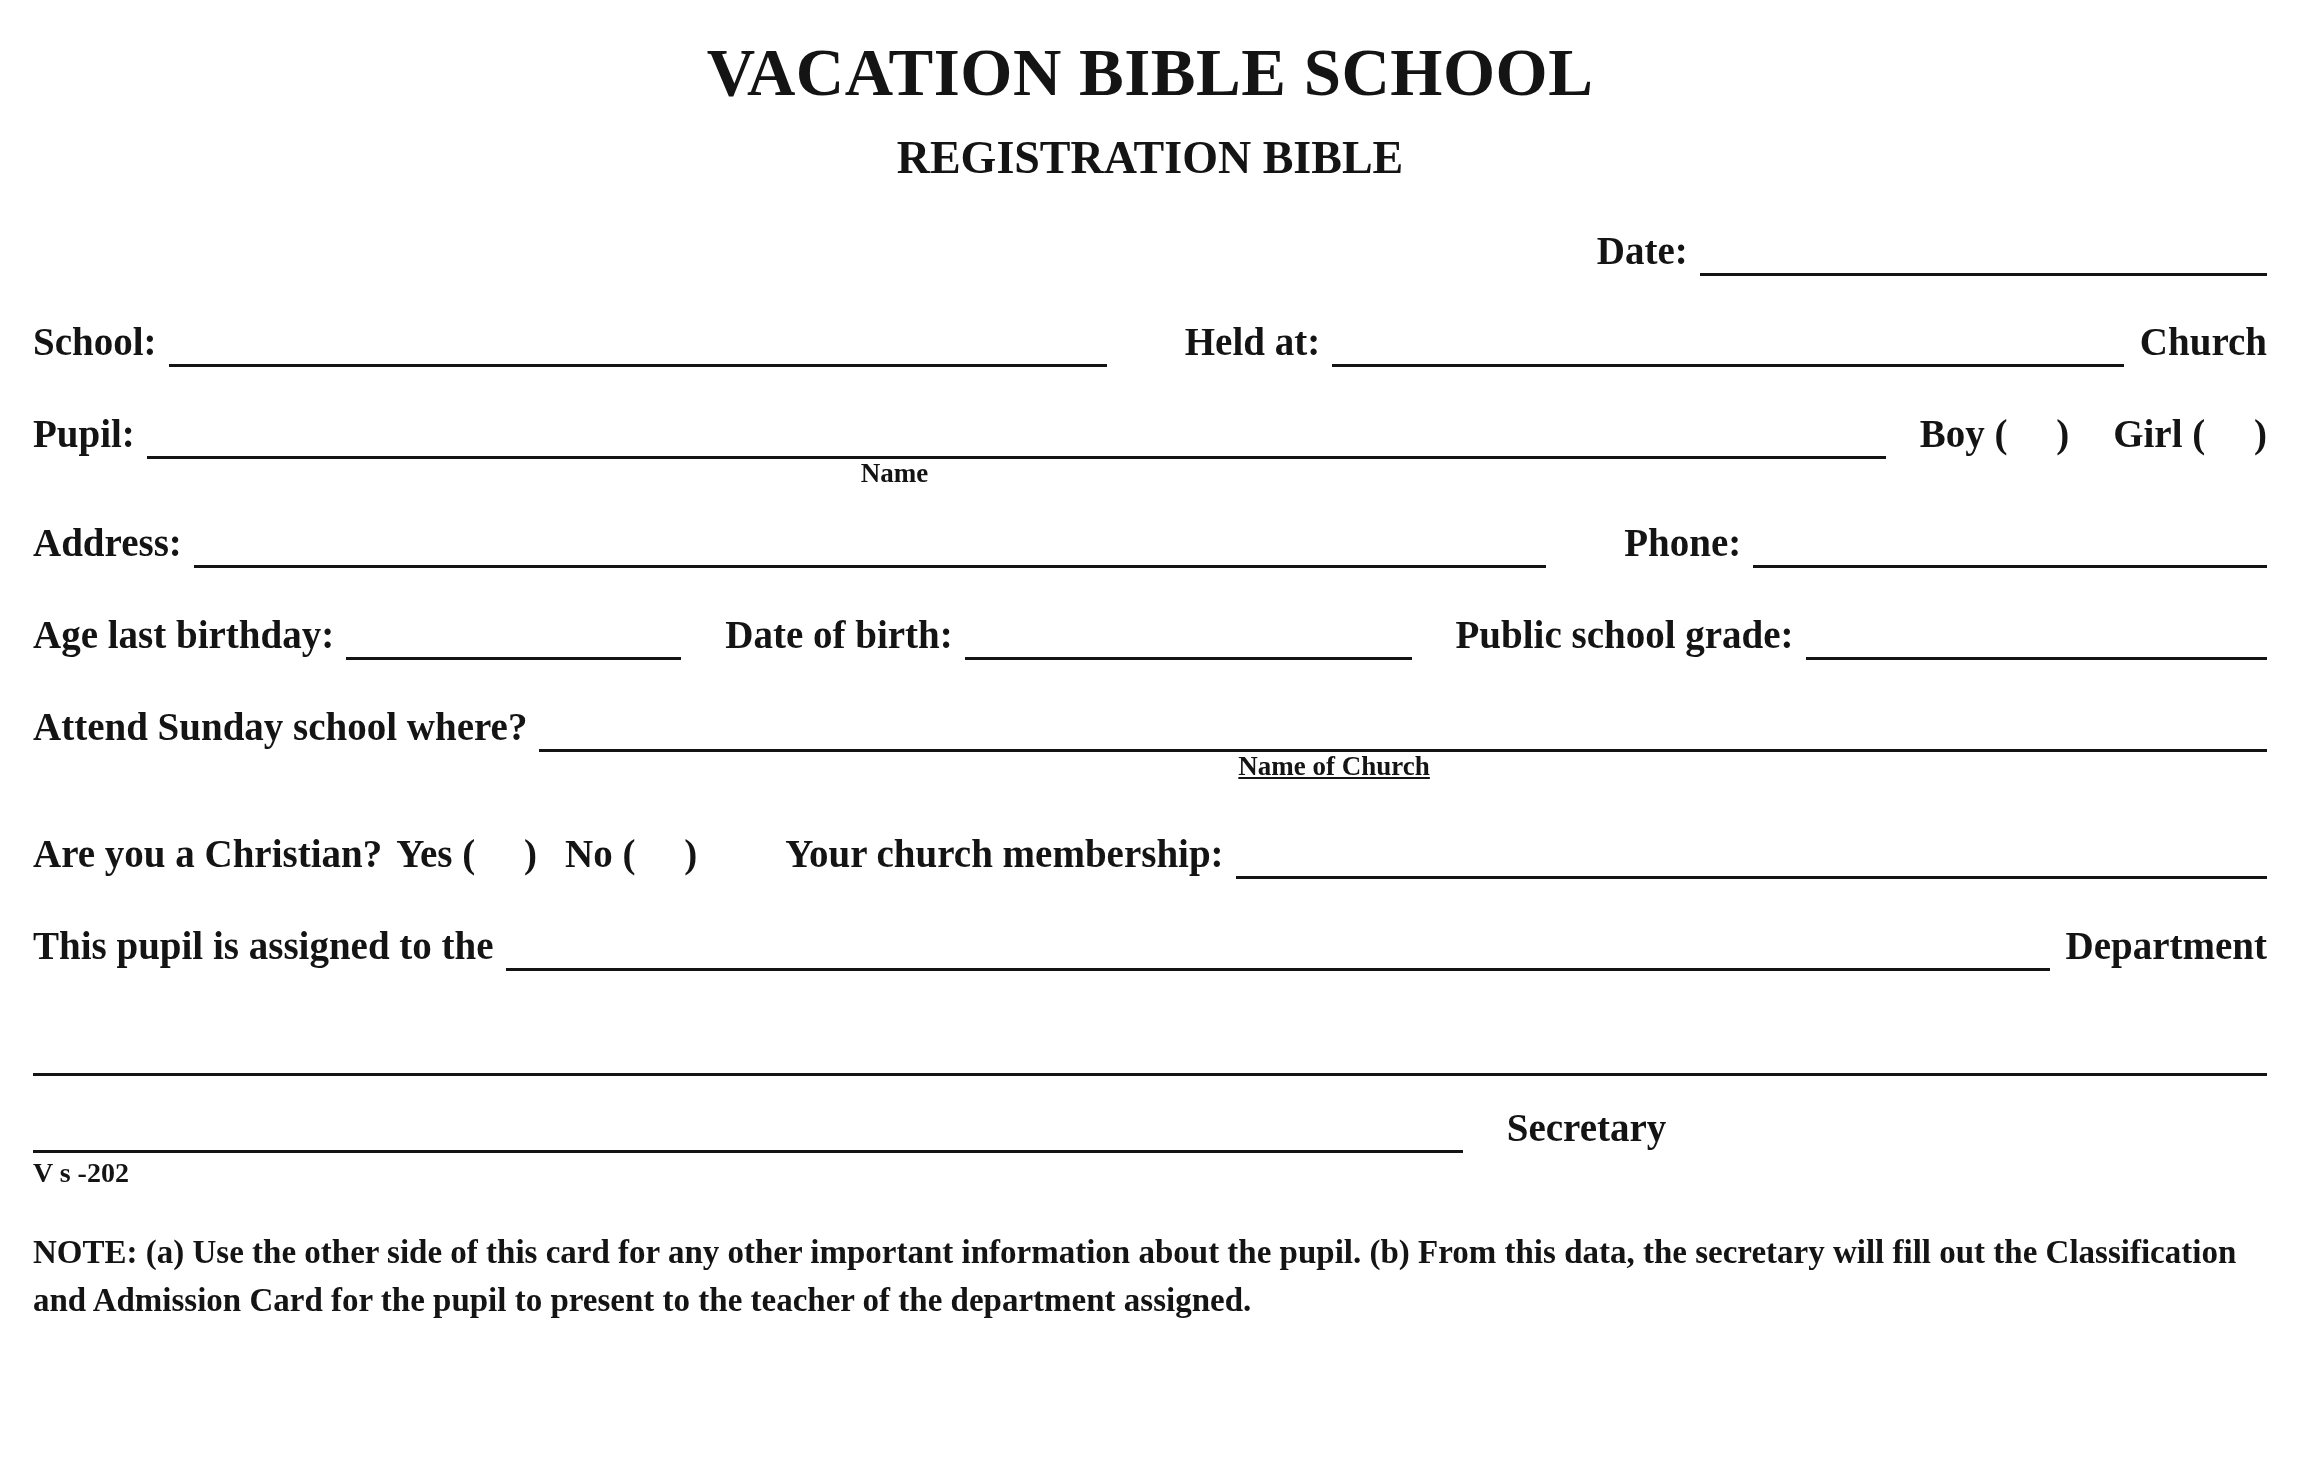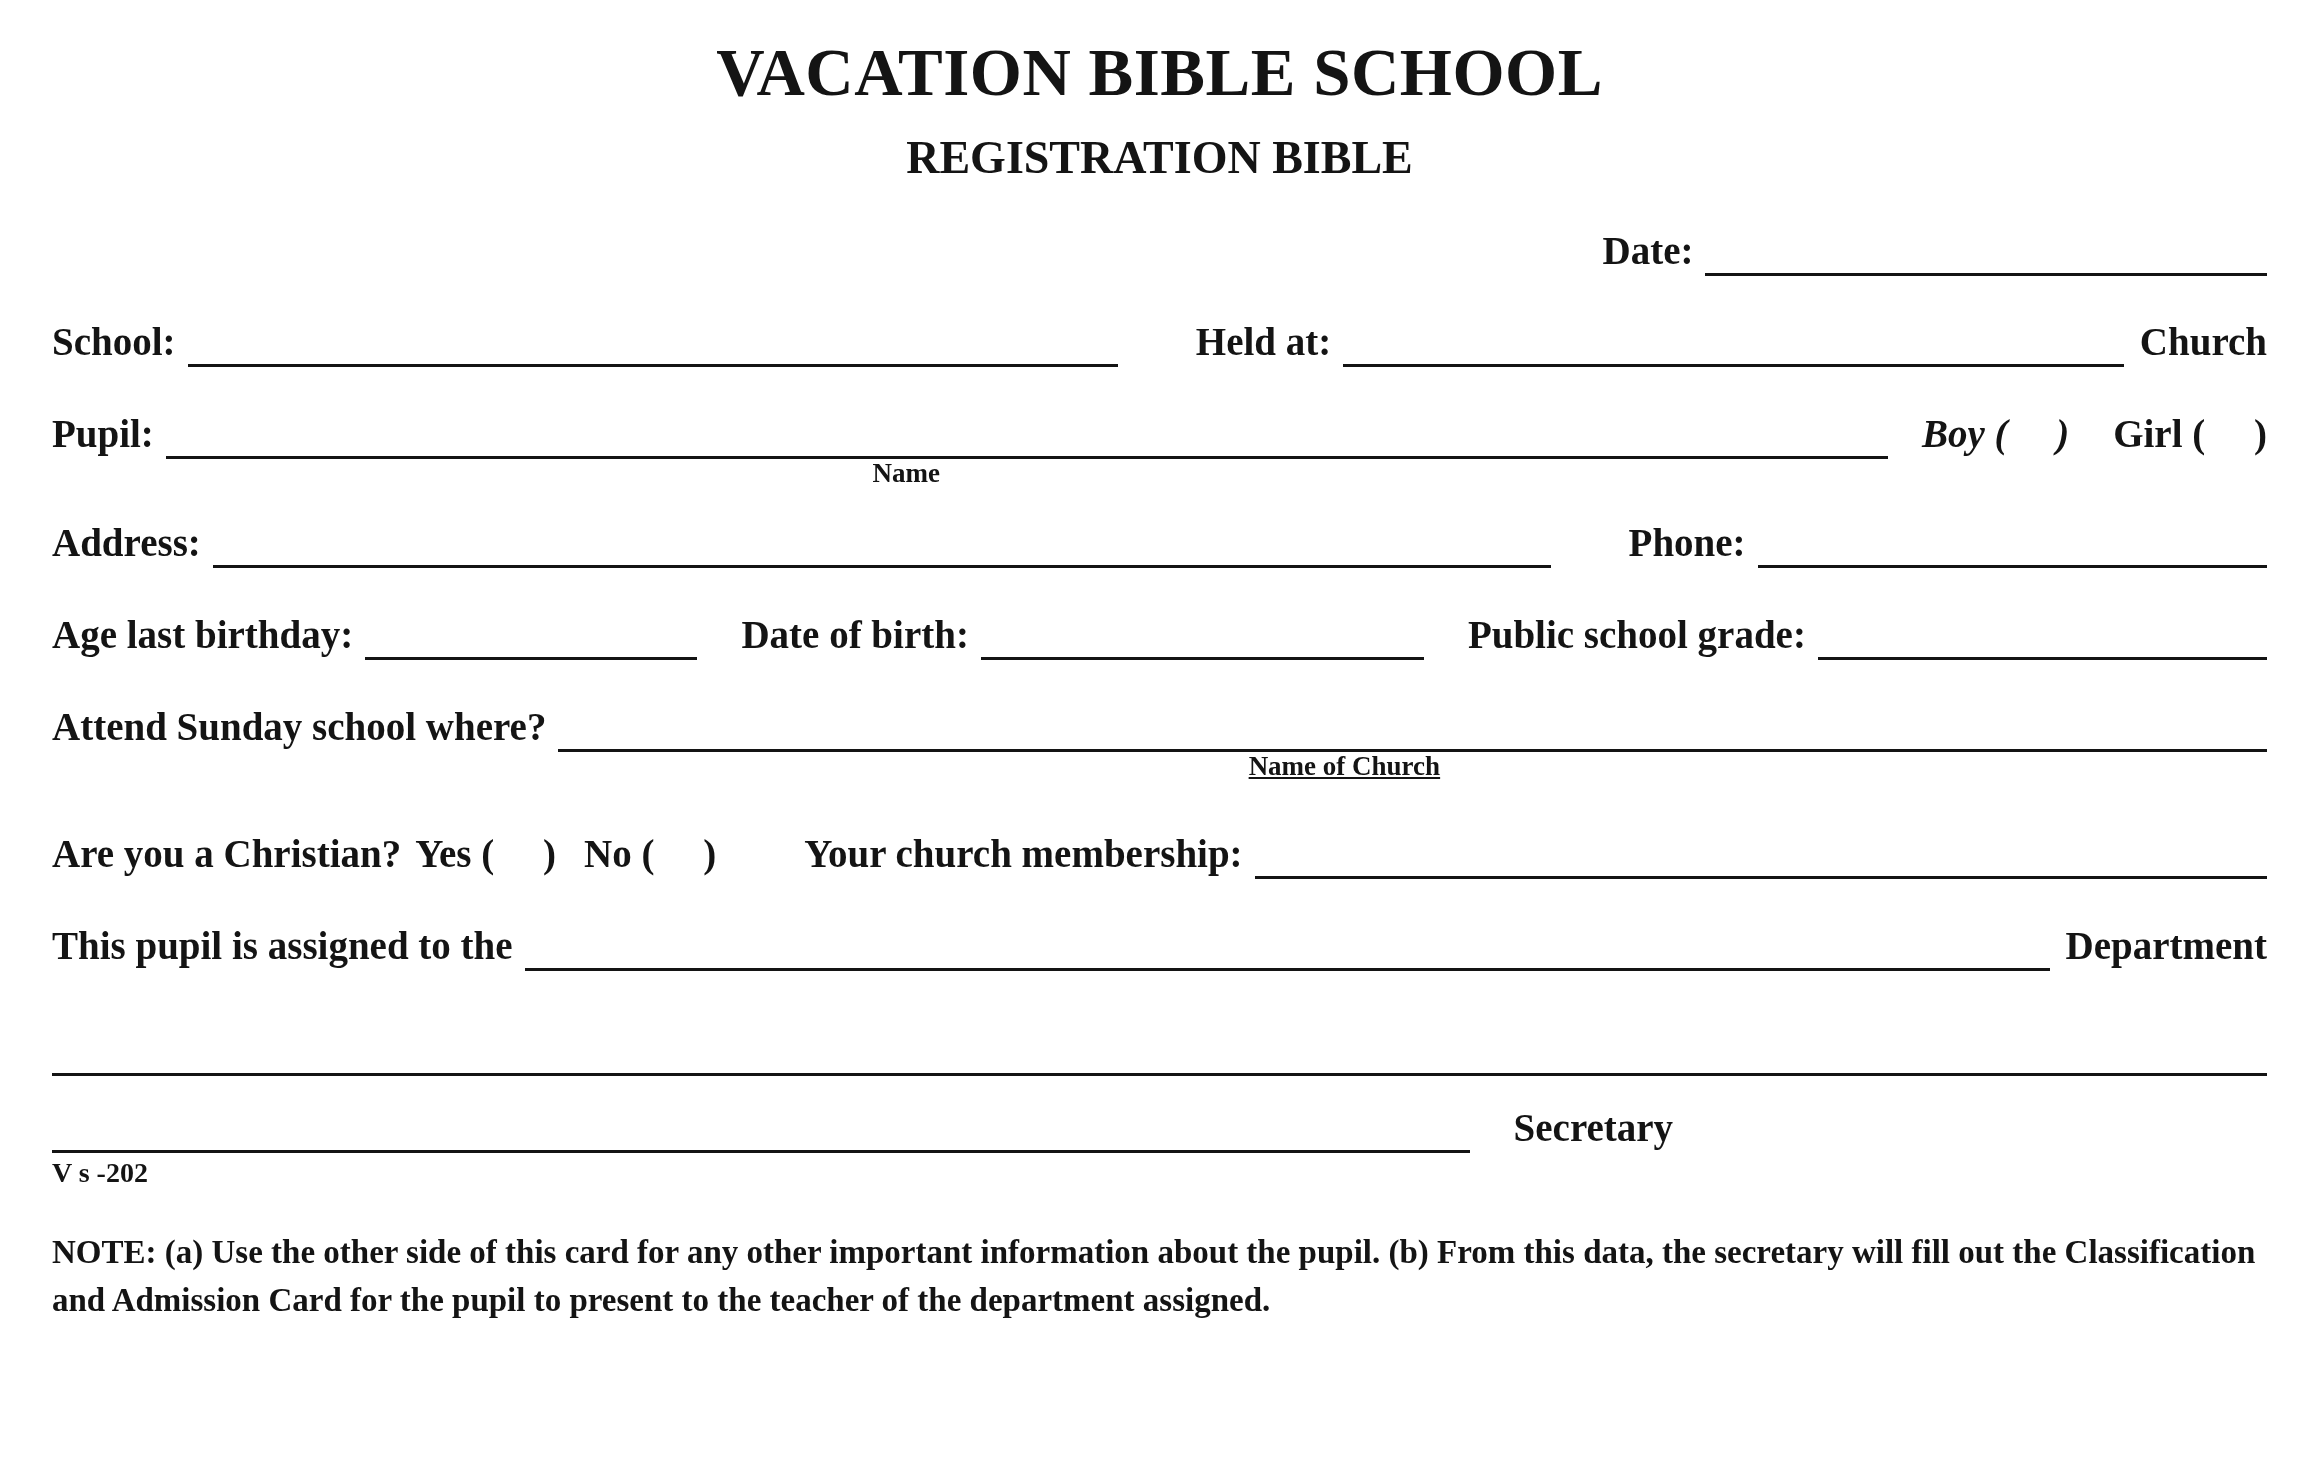--- a/index.html
+++ b/index.html
@@ -2,21 +2,21 @@
 <html><head>
 <meta charset="utf-8">
 <style>
   * { margin:0; padding:0; box-sizing:border-box; }
   html,body { background:#ffffff; }
   body {
     width:2311px; height:1474px; overflow:hidden;
     font-family:"Liberation Serif", serif;
     color:#141414;
   }
-  .card { padding:34px 44px 0 52px; }
+  .card { padding:34px 44px 0 33px; }
 
   .title    { text-align:center; font-size:67px; font-weight:bold; letter-spacing:.5px; }
   .subtitle { text-align:center; font-size:46px; font-weight:bold; margin-top:20px; }
 
   .row { display:flex; align-items:baseline; font-size:39px; font-weight:bold; }
   .label, .option, .suffix { white-space:pre; flex:0 0 auto; }
 
   .line {
     border-bottom:3px solid #141414;
     margin-left:12px;
@@ -47,21 +47,21 @@
   .age-row       { margin-top:44px; }
   .attend-row    { margin-top:44px; }
   .christian-row { margin-top:79px; }
   .parent-row    { margin-top:44px; }
   .assigned-row  { margin-top:44px; }
   .blank-row     { margin-top:57px; }
   .secretary-row { margin-top:29px;gap:28px; }
 
   .m-after-line  { margin-left:78px; }
   .m-sm          { margin-left:16px; }
-  .m-opt         { margin-left:34px;font-style:italic; }
+  .m-opt         { margin-left:34px; }
   .m-opt2        { margin-left:44px; }
   .m-mid         { margin-left:44px; }
   .m-q           { margin-left:14px; }
   .m-q2          { margin-left:28px; }
   .m-member      { margin-left:88px; }
 
   .formnum { font-size:28px; font-weight:bold; margin-top:4px; }
   .note    { font-size:33px; font-weight:bold; line-height:1.45; margin-top:40px; }
 </style>
 </head>

